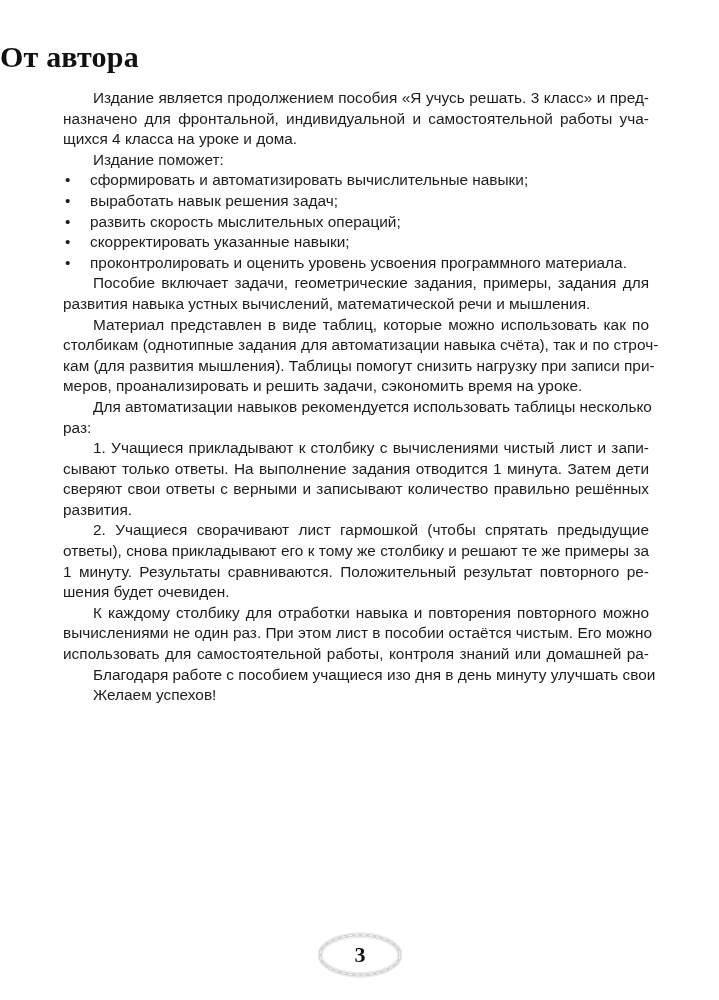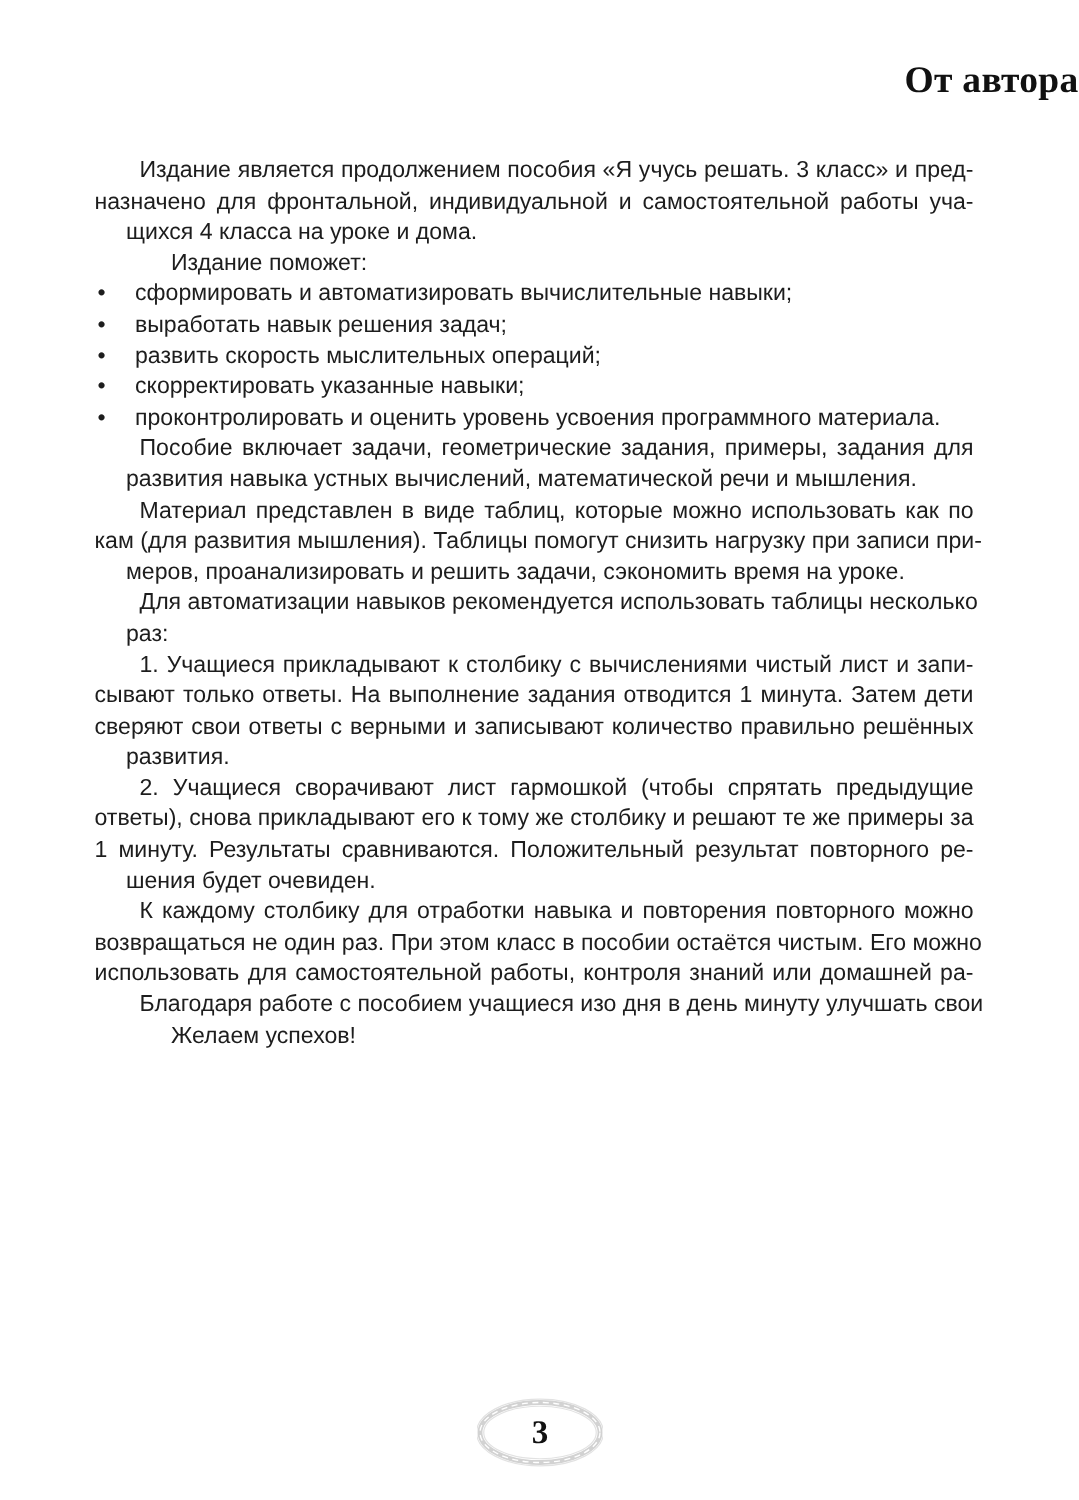--- a/index.html
+++ b/index.html
@@ -18,48 +18,47 @@
       position: absolute;
       left: 0; top: 0;
       width: 719px; height: 1000px;
       background: #ffffff;
     }
     .title {
       position: absolute;
       top: 40px;
       left: 0;
       width: 719px;
-      text-align: right;
+      text-align: left;
       font-family: "Liberation Serif", "DejaVu Serif", serif;
       font-weight: bold;
-      font-size: 25px;
+      font-size: 30px;
       letter-spacing: 0.2px;
       color: #111;
       margin: 0;
     }
     .body-text {
       position: absolute;
-      top: 104px;
+      top: 88px;
       left: 63px;
       width: 586px;
       font-family: "Liberation Sans", "DejaVu Sans", sans-serif;
       font-size: 15.4px;
       line-height: 20.6px;
       color: #1d1d1d;
     }
     .line {
       display: block;
       white-space: nowrap;
       text-align: justify;
       text-align-last: justify;
       height: 20.6px;
     }
     .line.last {
       text-align-last: left;
-      margin-left: 21px;
     }
     .line.indent {
       padding-left: 30px;
     }
     .bullet-line {
       display: flex;
       white-space: nowrap;
       height: 20.6px;
     }
     .bullet-dot {
@@ -133,20 +132,21 @@
       </div>
     </div>
 
     <div>
       <span class="line indent">Пособие включает задачи, геометрические задания, примеры, задания для</span>
       <span class="line last">развития навыка устных вычислений, математической речи и мышления.</span>
     </div>
 
     <div>
       <span class="line indent">Материал представлен в виде таблиц, которые можно использовать как по</span>
+      <span class="line">столбикам (однотипные задания для автоматизации навыка счёта), так и по строч-</span>
       <span class="line">кам (для развития мышления). Таблицы помогут снизить нагрузку при записи при-</span>
       <span class="line last">меров, проанализировать и решить задачи, сэкономить время на уроке.</span>
     </div>
 
     <div>
       <span class="line indent">Для автоматизации навыков рекомендуется использовать таблицы несколько</span>
       <span class="line last">раз:</span>
     </div>
 
     <div>
@@ -158,21 +158,21 @@
 
     <div>
       <span class="line indent">2. Учащиеся сворачивают лист гармошкой (чтобы спрятать предыдущие</span>
       <span class="line">ответы), снова прикладывают его к тому же столбику и решают те же примеры за</span>
       <span class="line">1 минуту. Результаты сравниваются. Положительный результат повторного ре-</span>
       <span class="line last">шения будет очевиден.</span>
     </div>
 
     <div>
       <span class="line indent">К каждому столбику для отработки навыка и повторения повторного можно</span>
-      <span class="line">возвращаться не один раз. При этом класс в пособии остаётся чистым. Его можно</span>
+      <span class="line">вычислениями не один раз. При этом лист в пособии остаётся чистым. Его можно</span>
       <span class="line">использовать для самостоятельной работы, контроля знаний или домашней ра-</span>
     </div>
 
     <div>
       <span class="line indent">Благодаря работе с пособием учащиеся изо дня в день минуту улучшать свои</span>
     </div>
 
     <div>
       <span class="line indent last">Желаем успехов!</span>
     </div>

